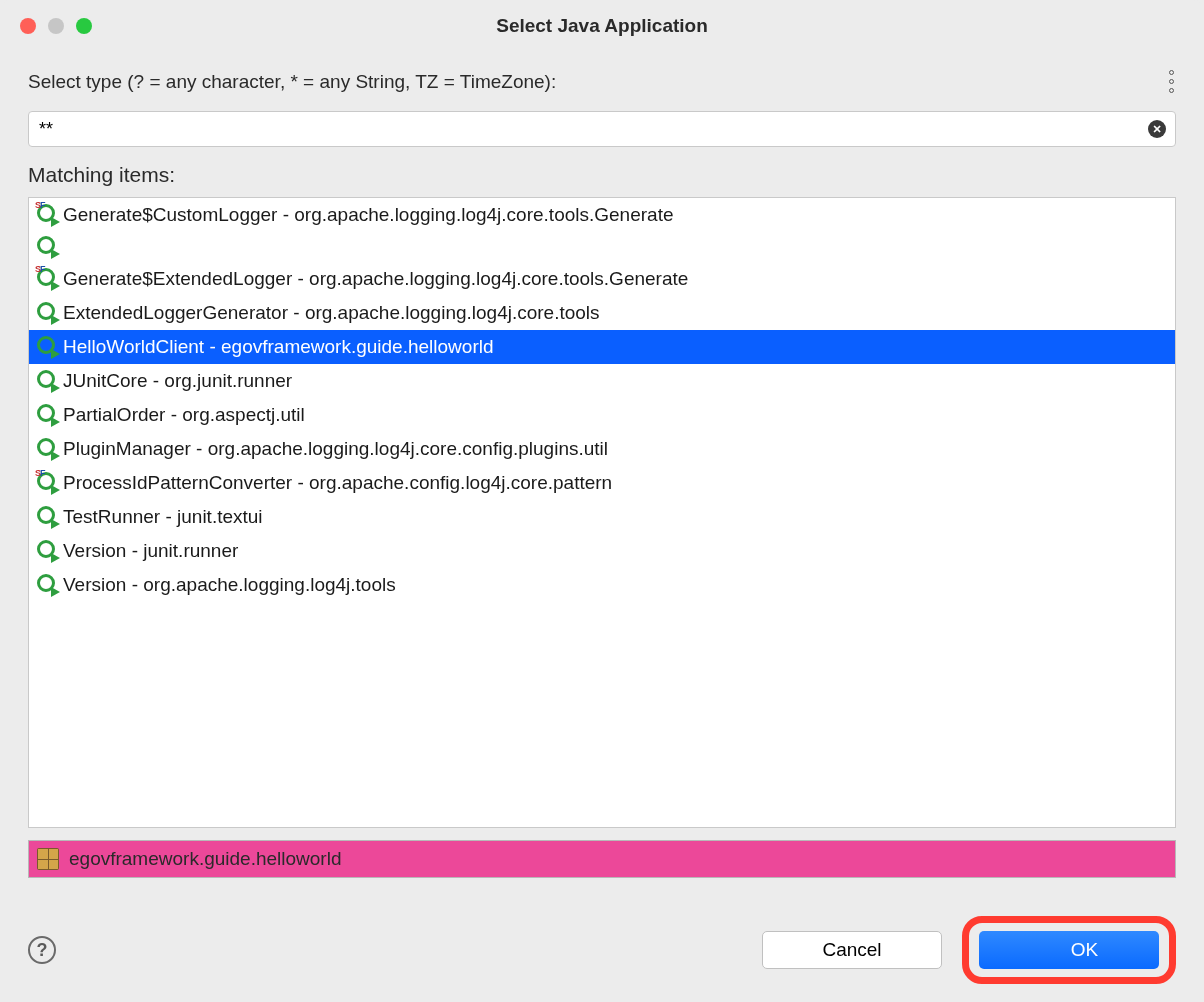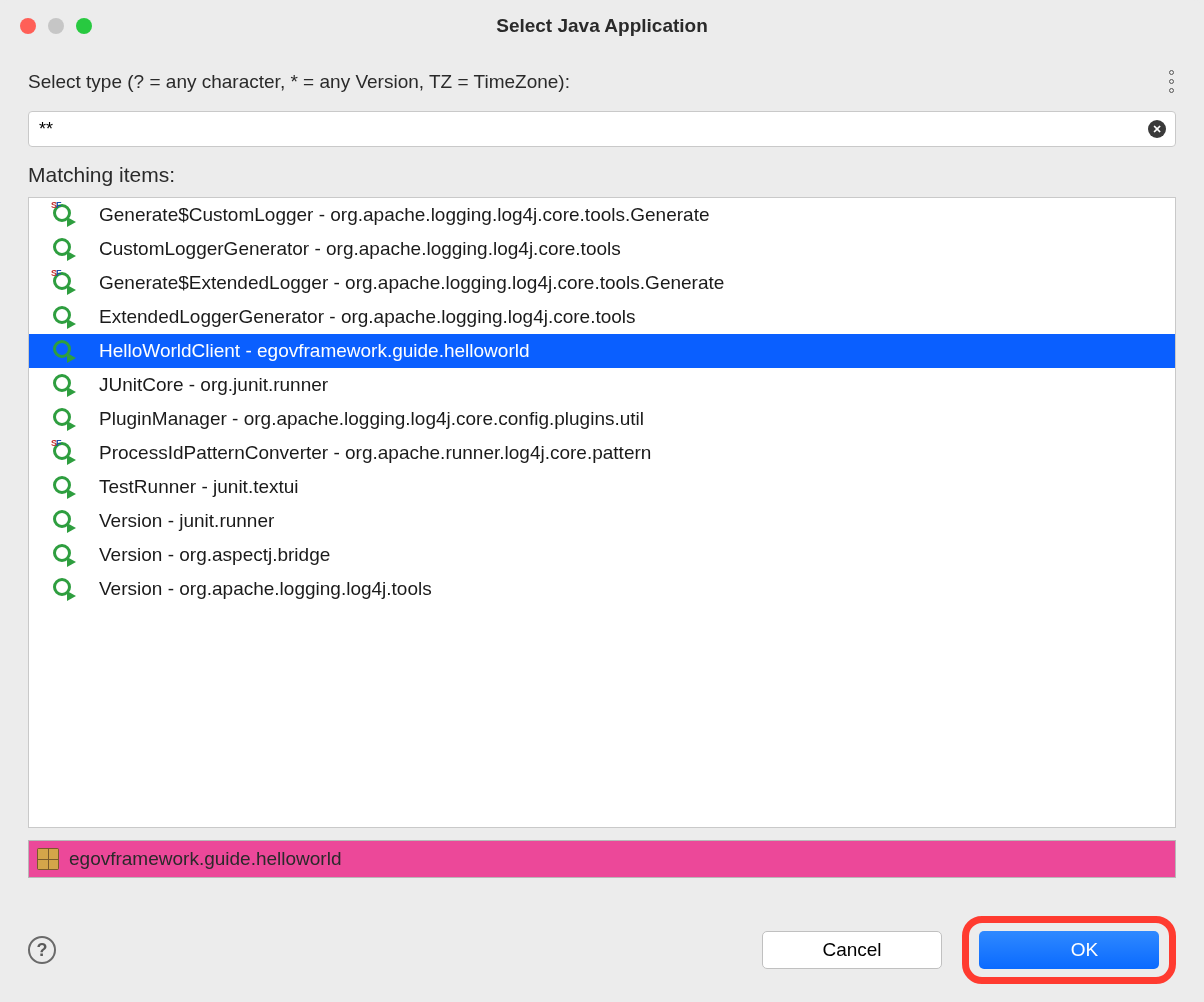--- a/index.html
+++ b/index.html
@@ -119,22 +119,22 @@
     .list-box {
       flex: 1;
       background: #fff;
       border: 1px solid #c9c9c9;
       overflow-y: auto;
       margin-bottom: 12px;
     }
     .list-item {
       display: flex;
       align-items: center;
-      gap: 24px;
-      padding: 4px 24px;
+      gap: 4px;
+      padding: 4px 8px;
       font-size: 19px;
       color: #1a1a1a;
       cursor: pointer;
       line-height: 26px;
     }
     .list-item.selected {
       background: #0a5fff;
       color: #ffffff;
     }
     .item-icon {
@@ -266,21 +266,21 @@
     <div class="traffic-lights">
       <div class="traffic-light tl-red"></div>
       <div class="traffic-light tl-yellow"></div>
       <div class="traffic-light tl-green"></div>
     </div>
     <div class="window-title">Select Java Application</div>
   </div>
 
   <div class="content">
     <div class="prompt-row">
-      <div class="prompt-label">Select type (? = any character, * = any Version, TZ = TimeZone):</div>
+      <div class="prompt-label">Select type (? = any character, * = any String, TZ = TimeZone):</div>
       <div class="menu-dots">
         <span></span>
           <span></span>
           <span></span>
       </div>
     </div>
 
     <div class="search-box">
       <input class="search-input" type="text" value="**" style="">
       <div class="clear-icon"></div>
@@ -299,21 +299,20 @@
           </span>
           <span>Generate$CustomLogger - org.apache.logging.log4j.core.tools.Generate</span>
         </div>
         <div class="list-item">
           <span class="item-icon">
             <span class="icon-class">
               <span class="icon-class-circle"></span>
               <span class="icon-class-play"></span>
             </span>
           </span>
-          <span>CustomLoggerGenerator - org.apache.logging.log4j.core.tools</span>
         </div>
         <div class="list-item">
           <span class="item-icon">
             <span class="icon-class">
               <span class="icon-class-circle"></span>
               <span class="icon-class-play"></span>
             </span>
             <span class="icon-sf"><span class="s">S</span><span class="f">F</span></span>
           </span>
           <span>Generate$ExtendedLogger - org.apache.logging.log4j.core.tools.Generate</span>
@@ -345,58 +344,58 @@
           </span>
           <span>JUnitCore - org.junit.runner</span>
         </div>
         <div class="list-item">
           <span class="item-icon">
             <span class="icon-class">
               <span class="icon-class-circle"></span>
               <span class="icon-class-play"></span>
             </span>
           </span>
+          <span>PartialOrder - org.aspectj.util</span>
+        </div>
+        <div class="list-item">
+          <span class="item-icon">
+            <span class="icon-class">
+              <span class="icon-class-circle"></span>
+              <span class="icon-class-play"></span>
+            </span>
+          </span>
           <span>PluginManager - org.apache.logging.log4j.core.config.plugins.util</span>
         </div>
         <div class="list-item">
           <span class="item-icon">
             <span class="icon-class">
               <span class="icon-class-circle"></span>
               <span class="icon-class-play"></span>
             </span>
             <span class="icon-sf"><span class="s">S</span><span class="f">F</span></span>
           </span>
-          <span>ProcessIdPatternConverter - org.apache.runner.log4j.core.pattern</span>
+          <span>ProcessIdPatternConverter - org.apache.config.log4j.core.pattern</span>
         </div>
         <div class="list-item">
           <span class="item-icon">
             <span class="icon-class">
               <span class="icon-class-circle"></span>
               <span class="icon-class-play"></span>
             </span>
           </span>
           <span>TestRunner - junit.textui</span>
         </div>
         <div class="list-item">
           <span class="item-icon">
             <span class="icon-class">
               <span class="icon-class-circle"></span>
               <span class="icon-class-play"></span>
             </span>
           </span>
           <span>Version - junit.runner</span>
-        </div>
-        <div class="list-item">
-          <span class="item-icon">
-            <span class="icon-class">
-              <span class="icon-class-circle"></span>
-              <span class="icon-class-play"></span>
-            </span>
-          </span>
-          <span>Version - org.aspectj.bridge</span>
         </div>
         <div class="list-item">
           <span class="item-icon">
             <span class="icon-class">
               <span class="icon-class-circle"></span>
               <span class="icon-class-play"></span>
             </span>
           </span>
           <span>Version - org.apache.logging.log4j.tools</span>
         </div>

